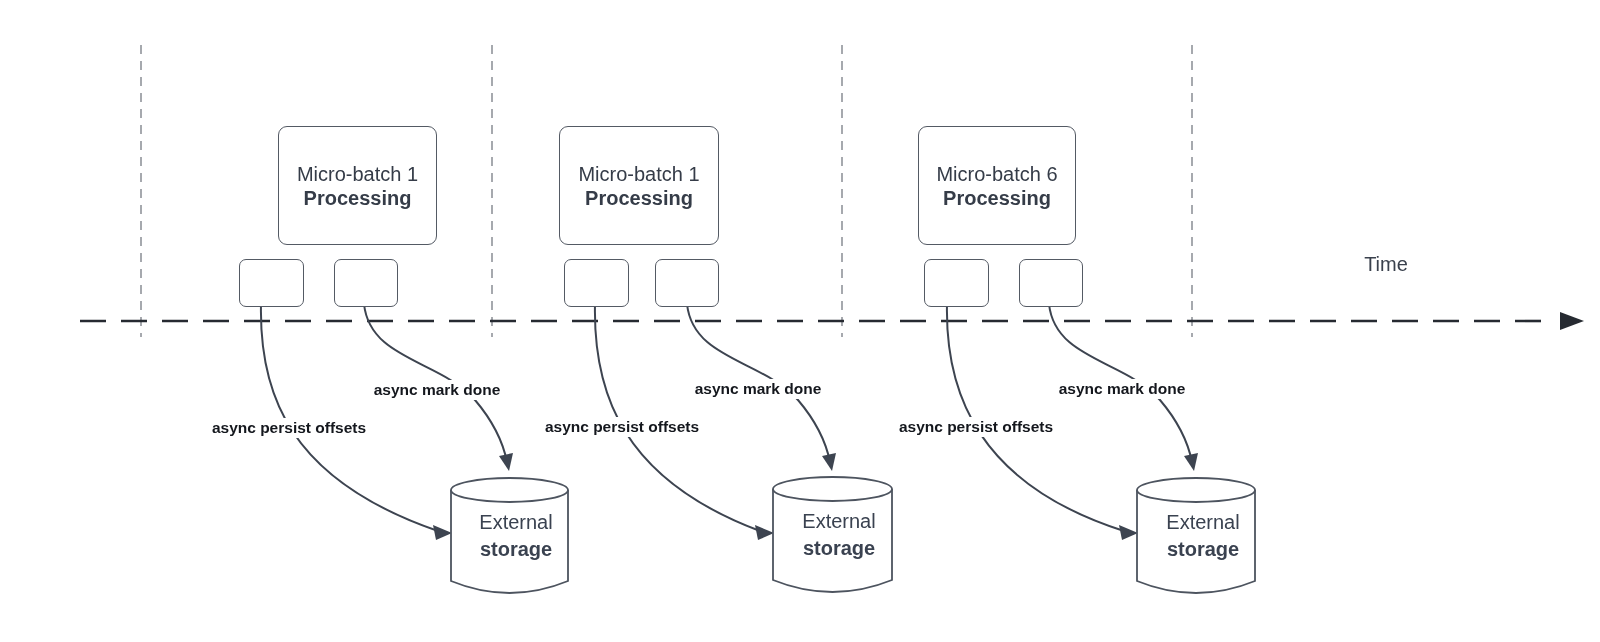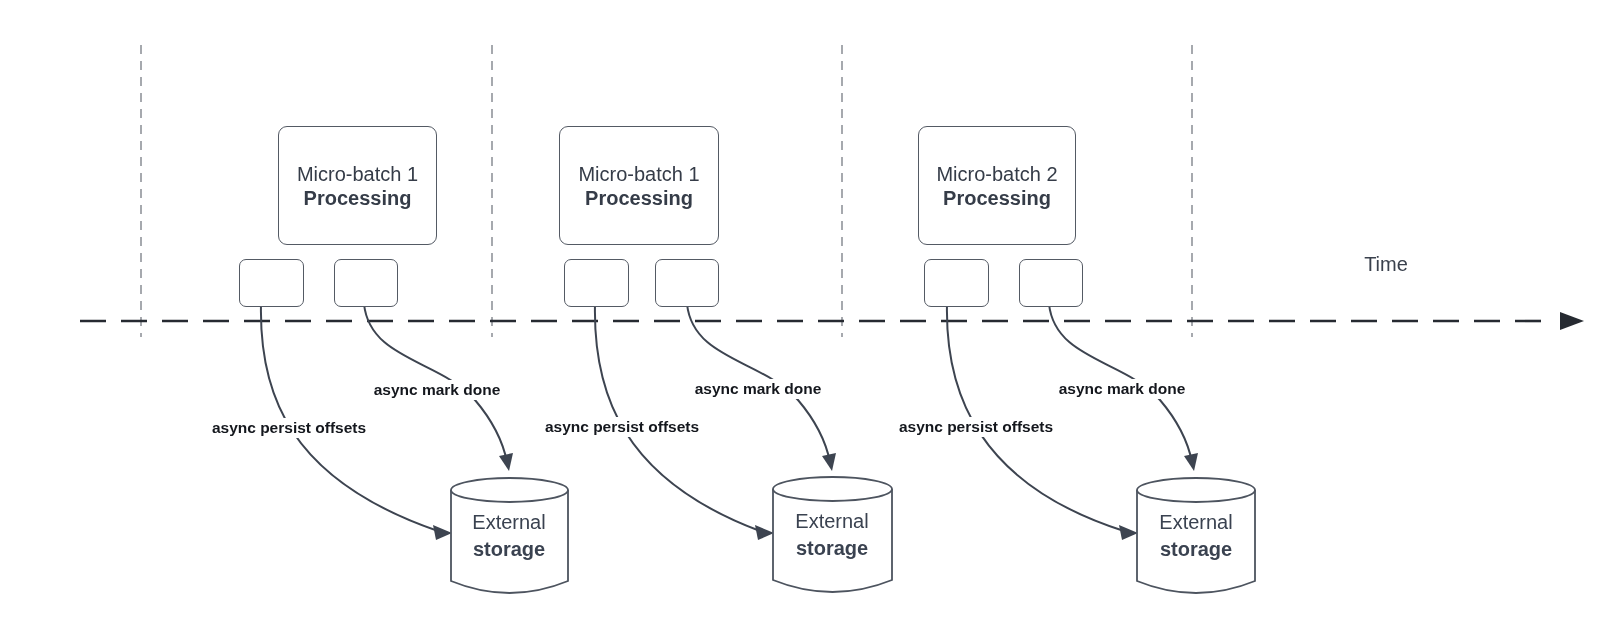--- a/index.html
+++ b/index.html
@@ -23,21 +23,21 @@
   .smallbox{
     position:absolute;
     border:1.6px solid #545a64;
     border-radius:7px;
     background:#ffffff;
   }
   .cyl-label{
     position:absolute;
     width:116px;
     text-align:center;
-    font-size:20px;line-height:27px;color:#3a4250;
+    font-size:20px;line-height:27px;color:#3a4250;margin-left:7px;
   }
   .arrow-label{
     position:absolute;
     transform:translate(-50%,-50%);
     background:#ffffff;
     padding:1px 3px;
     font-size:15.5px;font-weight:bold;color:#14171d;
     white-space:nowrap;
   }
   .time-label{
@@ -99,21 +99,21 @@
     </div>
   </div>
   <div class="bigbox" style="left:559px;top:126px;width:158px;height:117px;">
     <div>
       <span>Micro-batch 1</span>
       <span class="line2">Processing</span>
     </div>
   </div>
   <div class="bigbox" style="left:918px;top:126px;width:156px;height:117px;">
     <div>
-      <span>Micro-batch 2</span>
+      <span>Micro-batch 6</span>
       <span class="line2">Processing</span>
     </div>
   </div>
 
   <div class="smallbox" style="left:239px;top:259px;width:63px;height:46px;"></div>
   <div class="smallbox" style="left:334px;top:259px;width:62px;height:46px;"></div>
   <div class="smallbox" style="left:564px;top:259px;width:63px;height:46px;"></div>
   <div class="smallbox" style="left:655px;top:259px;width:62px;height:46px;"></div>
   <div class="smallbox" style="left:924px;top:259px;width:63px;height:46px;"></div>
   <div class="smallbox" style="left:1019px;top:259px;width:62px;height:46px;"></div>

